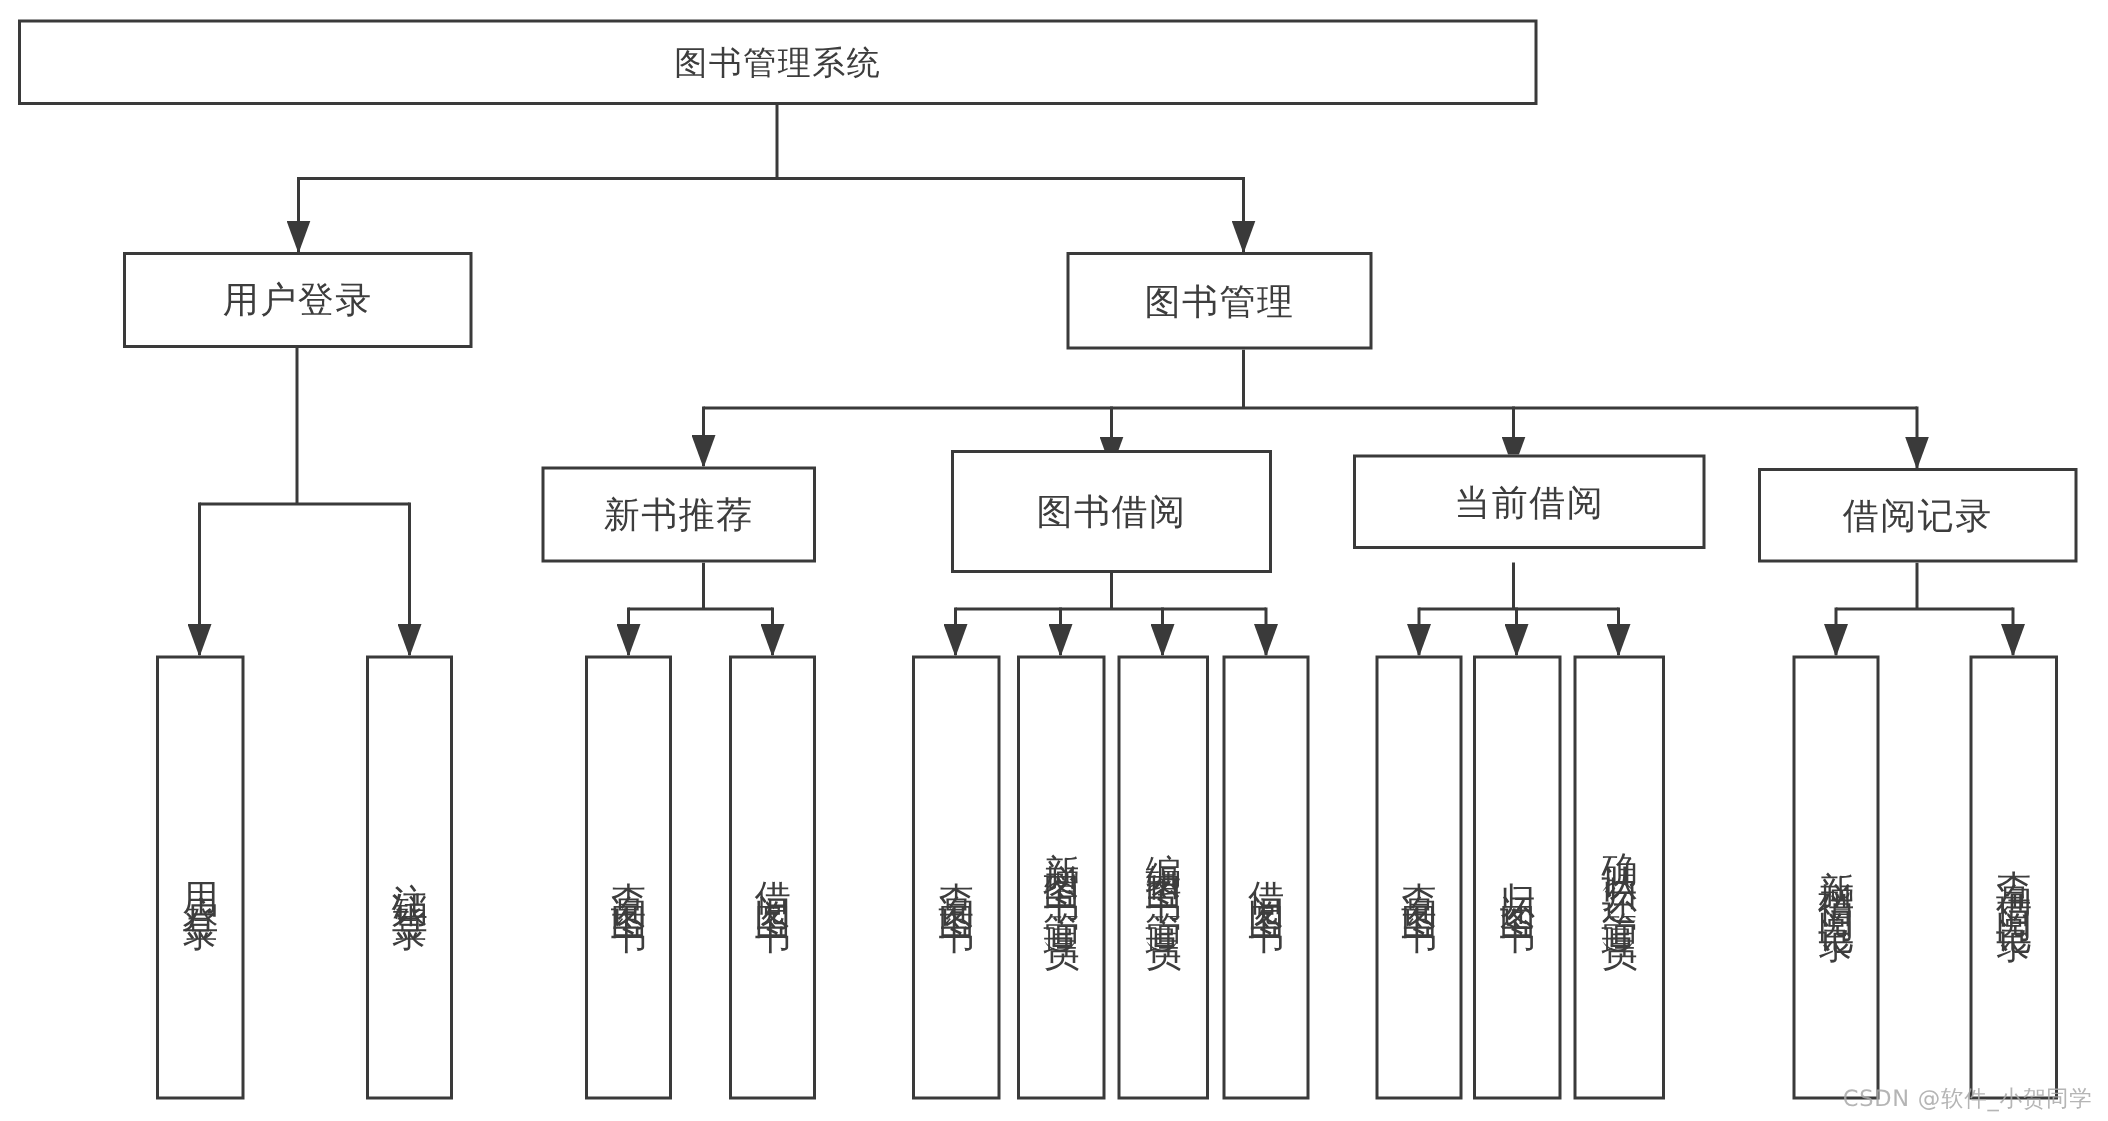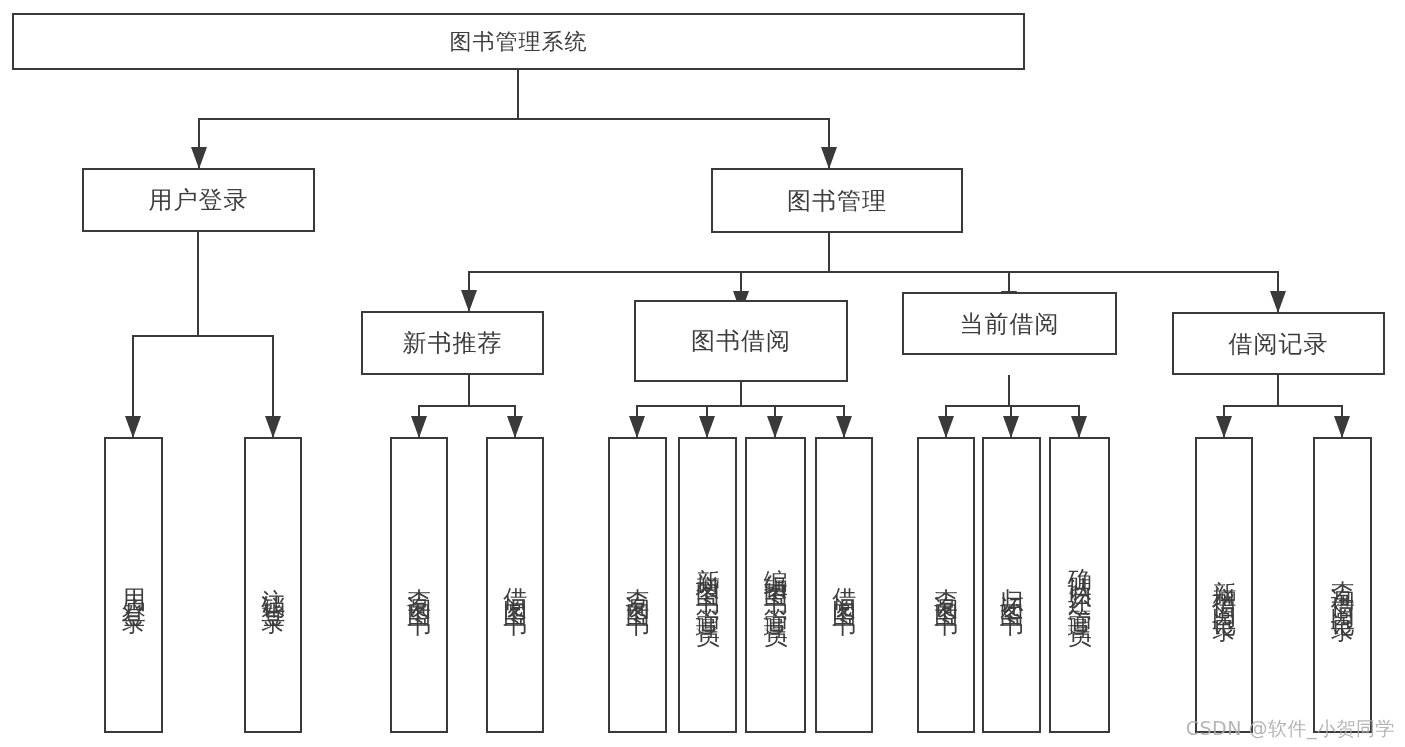--- a/index.html
+++ b/index.html
@@ -14,21 +14,21 @@
     box-sizing:border-box;font-size:24px;color:#3d3d3d;z-index:2;
   }
   .box.root{font-size:22px;}
   .box span{letter-spacing:1px;white-space:nowrap;}
   .box.v span{
     writing-mode:vertical-rl;text-orientation:mixed;
     letter-spacing:8px;line-height:1.1;white-space:normal;
   }
   .watermark{
     position:absolute;right:10px;bottom:5px;z-index:5;
-    font-size:19px;color:#a9a9a9;opacity:.85;letter-spacing:.5px;white-space:nowrap;
+    font-size:15px;color:#a9a9a9;opacity:.85;letter-spacing:.5px;white-space:nowrap;
   }
 </style>
 </head>
 <body>
 
 <div id="stage">
 
   <svg id="connectors" width="1405" height="747" viewBox="0 0 1405 747">
     <defs>
       <marker id="ah" markerUnits="userSpaceOnUse" markerWidth="22" markerHeight="16" refX="21" refY="8" orient="auto">
@@ -79,31 +79,31 @@
     </g>
   </svg>
 
   <div class="box root" style="left:12px;top:13px;width:1013px;height:57px">
     <span>图书管理系统</span>
   </div>
 
   <div class="box" style="left:82px;top:168px;width:233px;height:64px">
     <span>用户登录</span>
   </div>
-  <div class="box" style="left:711px;top:168px;width:252px;height:65px">
+  <div class="box" style="left:711px;top:168px;width:204px;height:65px">
     <span>图书管理</span>
   </div>
 
   <div class="box" style="left:361px;top:311px;width:183px;height:64px">
     <span>新书推荐</span>
   </div>
   <div class="box" style="left:634px;top:300px;width:214px;height:82px">
     <span>图书借阅</span>
   </div>
-  <div class="box" style="left:902px;top:292px;width:215px;height:63px">
+  <div class="box" style="left:902px;top:303px;width:235px;height:63px">
     <span>当前借阅</span>
   </div>
   <div class="box" style="left:1172px;top:312px;width:213px;height:63px">
     <span>借阅记录</span>
   </div>
 
   <div class="box v" style="left:104px;top:437px;width:59px;height:296px">
     <span>用户登录</span>
   </div>
   <div class="box v" style="left:244px;top:437px;width:58px;height:296px">

